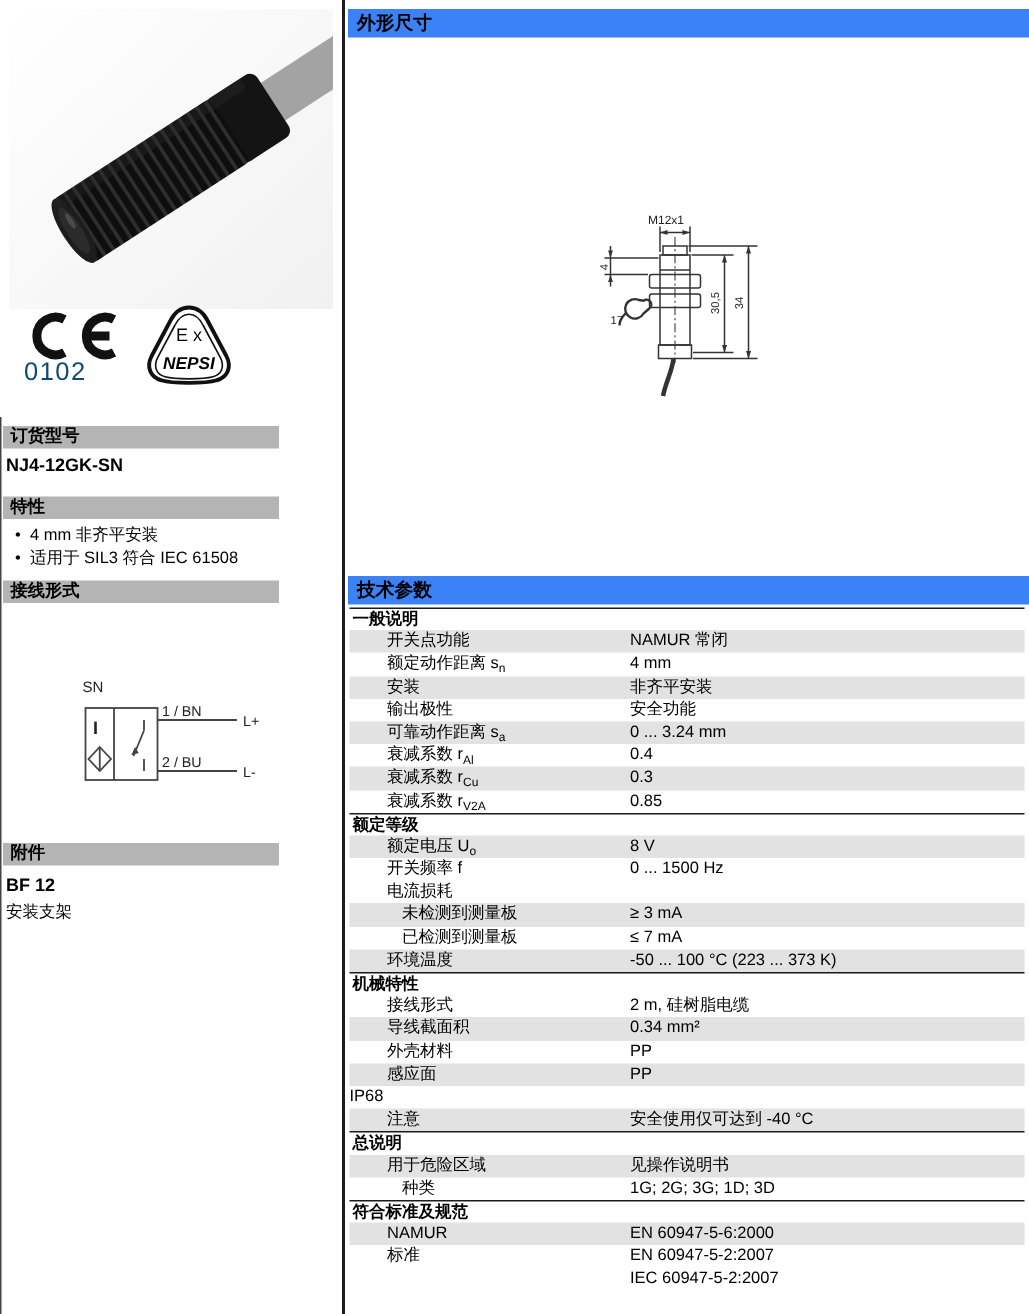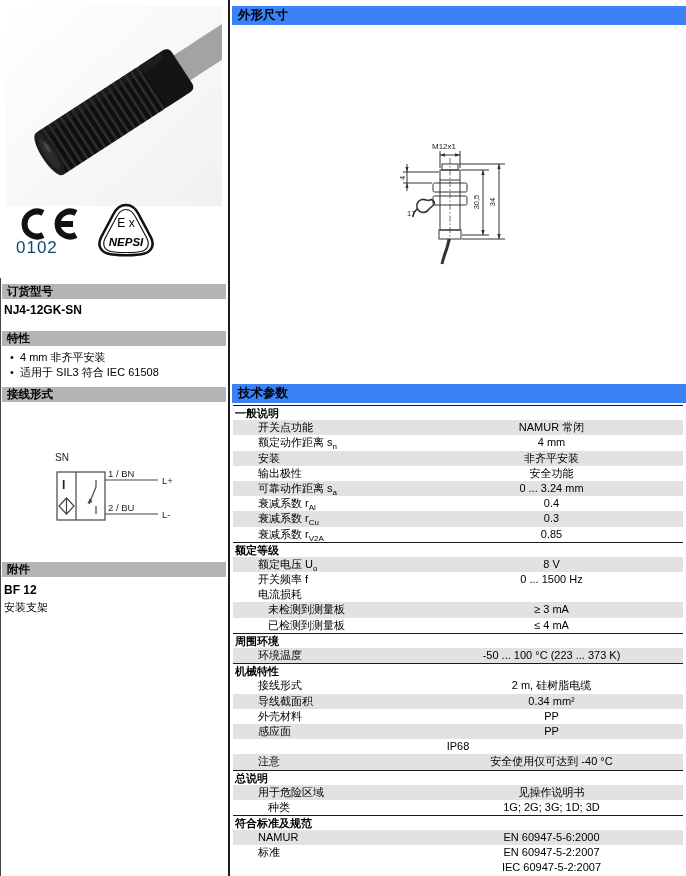--- a/index.html
+++ b/index.html
@@ -6,21 +6,21 @@
   body{
     width:686px;height:876px;position:relative;background:#ffffff;
     font-family:"Liberation Sans", sans-serif;color:#000;overflow:hidden;
   }
   .abs{position:absolute;}
   
   .vdivider{position:absolute;left:228px;top:0;width:2px;height:876px;background:#1c1c1c;}
   .ledge{position:absolute;left:0;top:278px;width:1px;height:598px;background:#444;}
   
   .lbar{
-    position:absolute;left:2px;width:224px;height:15px;background:#b4b4b4;
+    position:absolute;left:2px;width:184px;height:15px;background:#b4b4b4;
     font-weight:bold;font-size:11.5px;line-height:15px;padding-left:5px;box-sizing:border-box;
   }
   .rbar{
     position:absolute;left:232px;width:516px;height:19px;background:#3b82f6;
     font-weight:bold;font-size:12.5px;line-height:19px;padding-left:6px;box-sizing:border-box;
   }
   .model{position:absolute;left:4px;font-weight:bold;font-size:12px;}
   .plain{position:absolute;font-size:11px;}
   .feat{position:absolute;left:4px;width:220px;font-size:11px;line-height:14px;}
   .feat .li{display:flex;margin-bottom:1px;}
@@ -33,21 +33,21 @@
   .nepsi{position:absolute;left:92px;top:203px;width:68px;height:56px;}
   
   .tech{position:absolute;left:233px;top:405px;width:450px;font-size:11px;}
   .tsection{height:15.2px;line-height:15.2px;font-weight:bold;border-top:1px solid #1a1a1a;
             padding-left:2px;box-sizing:border-box;}
   .trow{display:flex;height:15.2px;line-height:15.2px;}
   .trow.shade{background:#e2e2e2;}
   .trow.multi{height:42px;line-height:14.8px;}
   .trow .lab{flex:0 0 187px;padding-left:25px;box-sizing:border-box;white-space:nowrap;}
   .trow.indent .lab{padding-left:35px;}
-  .trow .val{flex:1;white-space:pre-line;text-align:center;}
+  .trow .val{flex:1;white-space:pre-line;}
   .subs{font-size:8px;vertical-align:-3px;}
   
   svg text{font-family:"Liberation Sans", sans-serif;}
 </style>
 </head>
 <body>
 
 <div class="vdivider"></div>
 <div class="ledge"></div>
 
@@ -238,23 +238,22 @@
       <div class="trow">
         <span class="lab">电流损耗</span>
         <span class="val"></span>
       </div>
       <div class="trow shade indent">
         <span class="lab">未检测到测量板</span>
         <span class="val">≥ 3 mA</span>
       </div>
       <div class="trow indent">
         <span class="lab">已检测到测量板</span>
-        <span class="val">≤ 4 mA</span>
-      </div>
-      <div class="tsection">周围环境</div>
+        <span class="val">≤ 7 mA</span>
+      </div>
       <div class="trow shade">
         <span class="lab">环境温度</span>
         <span class="val">-50 ... 100 °C (223 ... 373 K)</span>
       </div>
       <div class="tsection">机械特性</div>
       <div class="trow">
         <span class="lab">接线形式</span>
         <span class="val">2 m, 硅树脂电缆</span>
       </div>
       <div class="trow shade">

